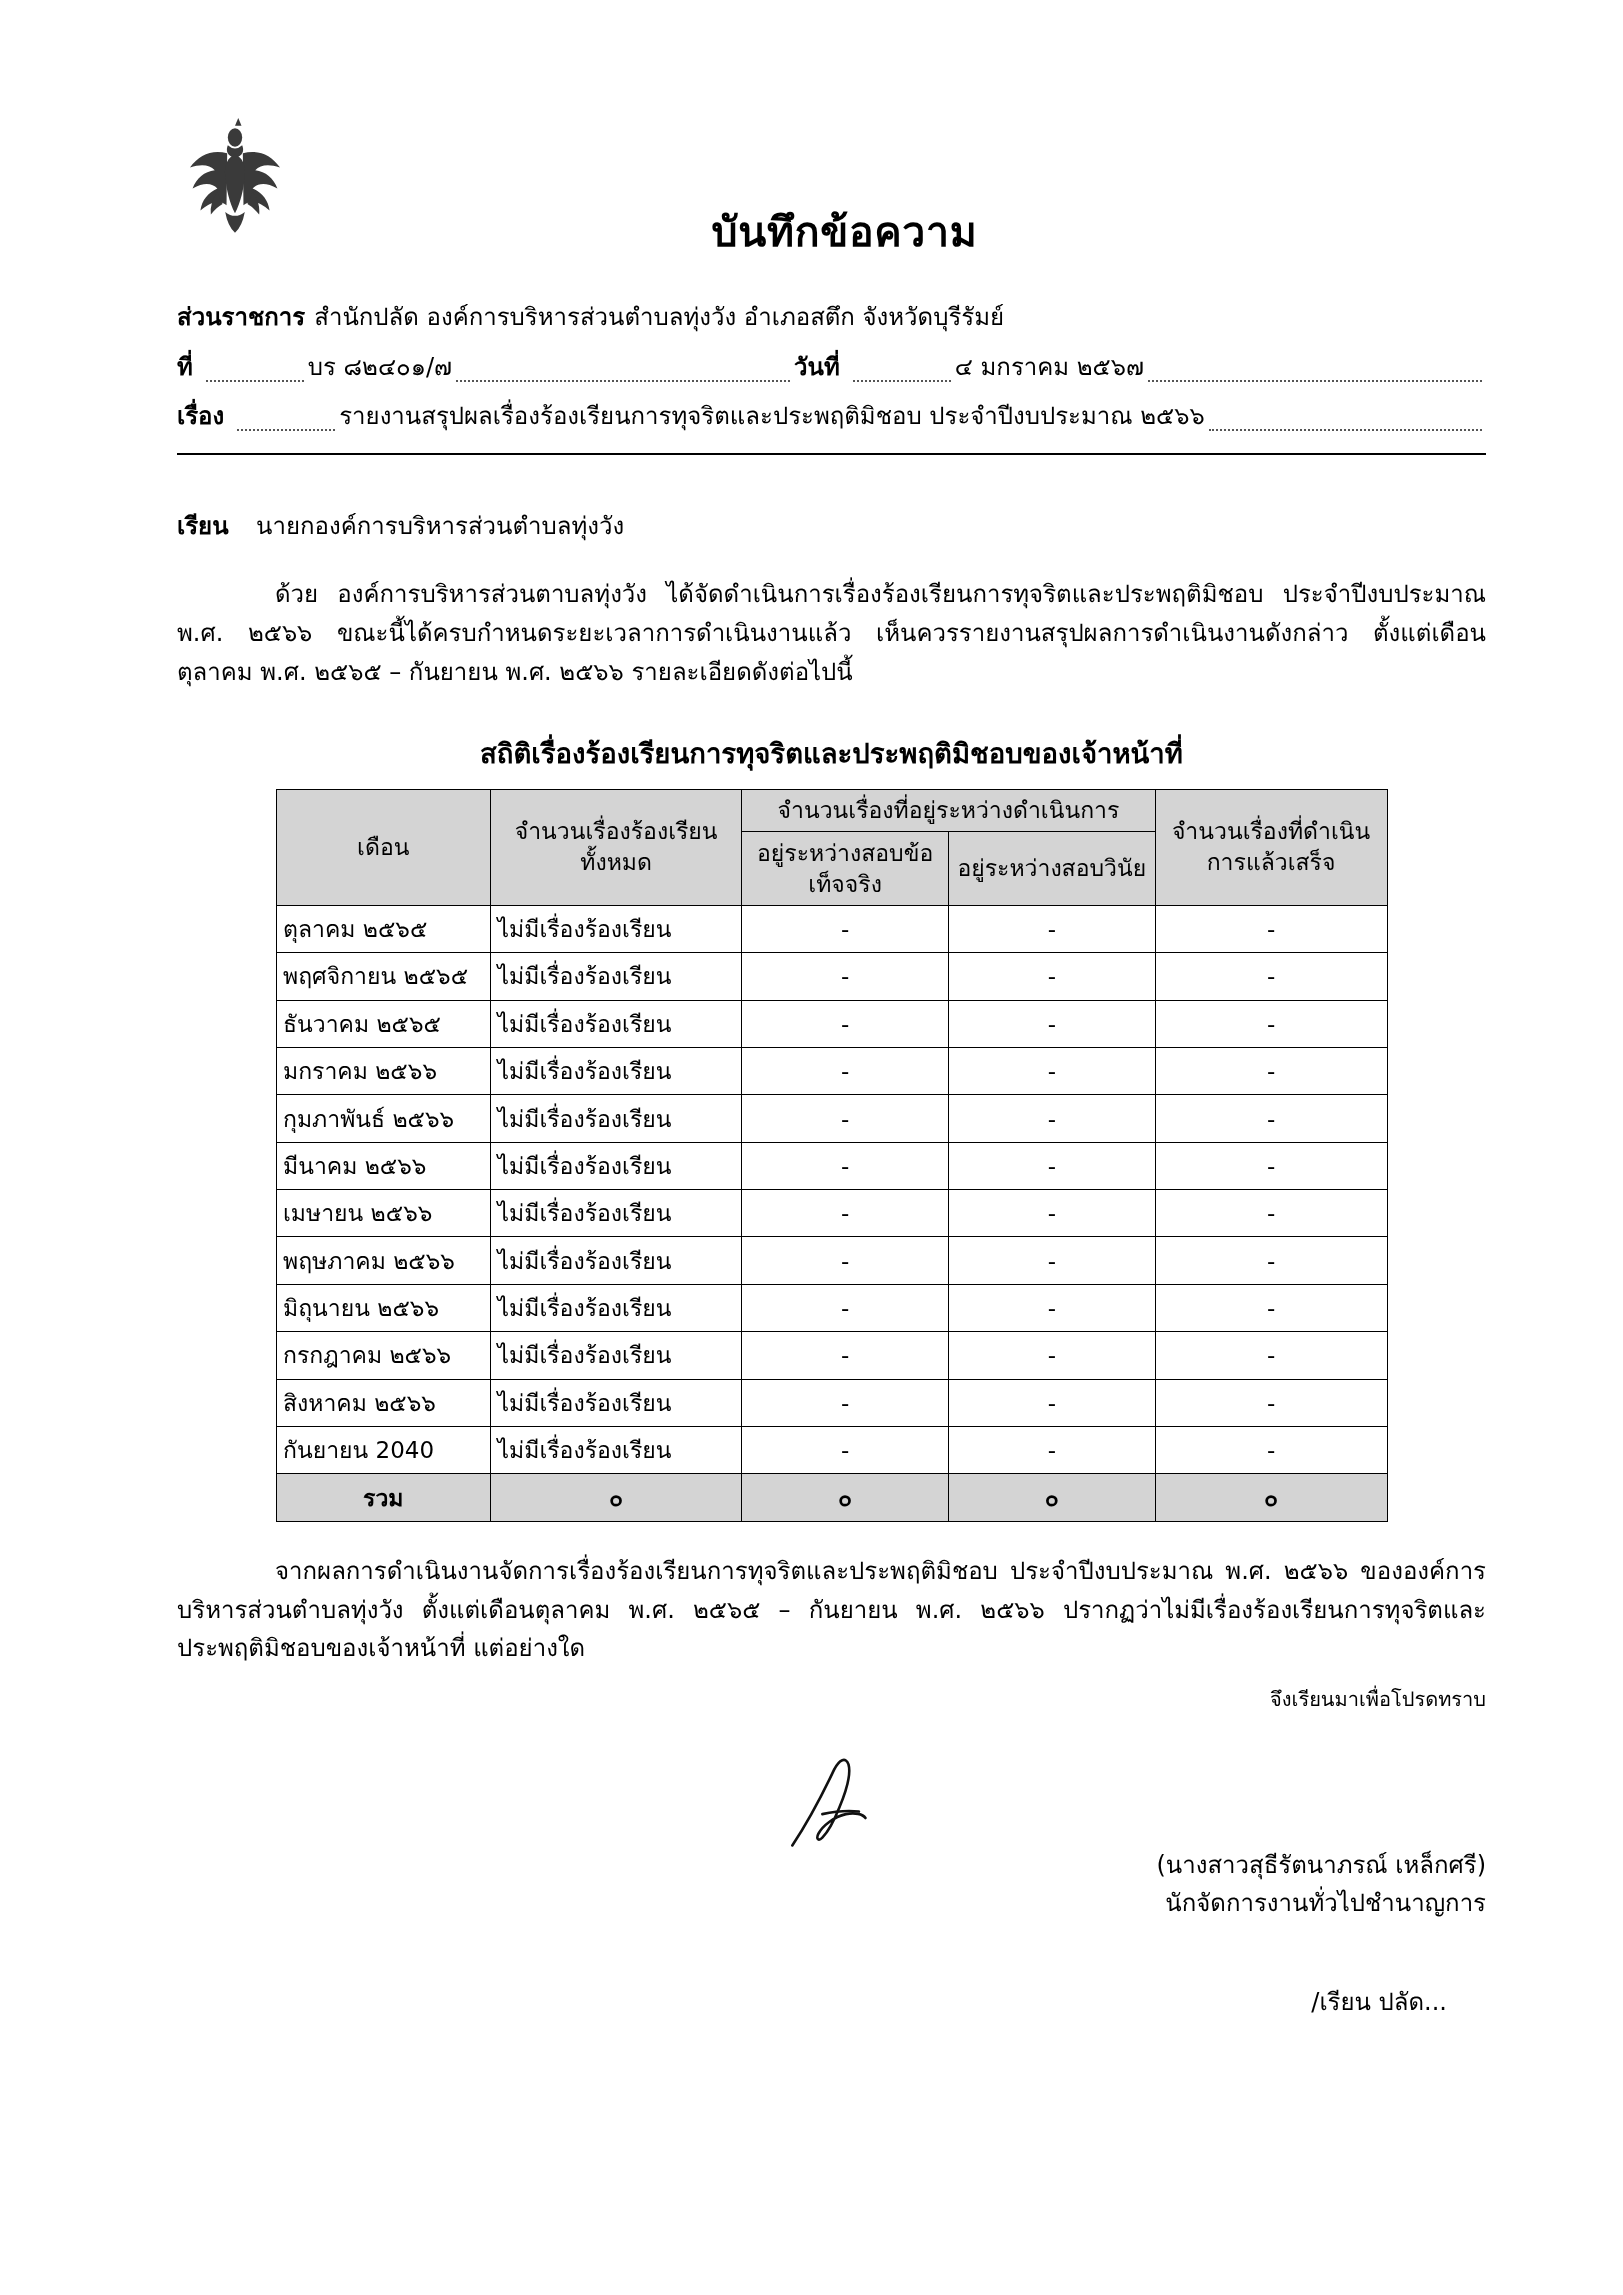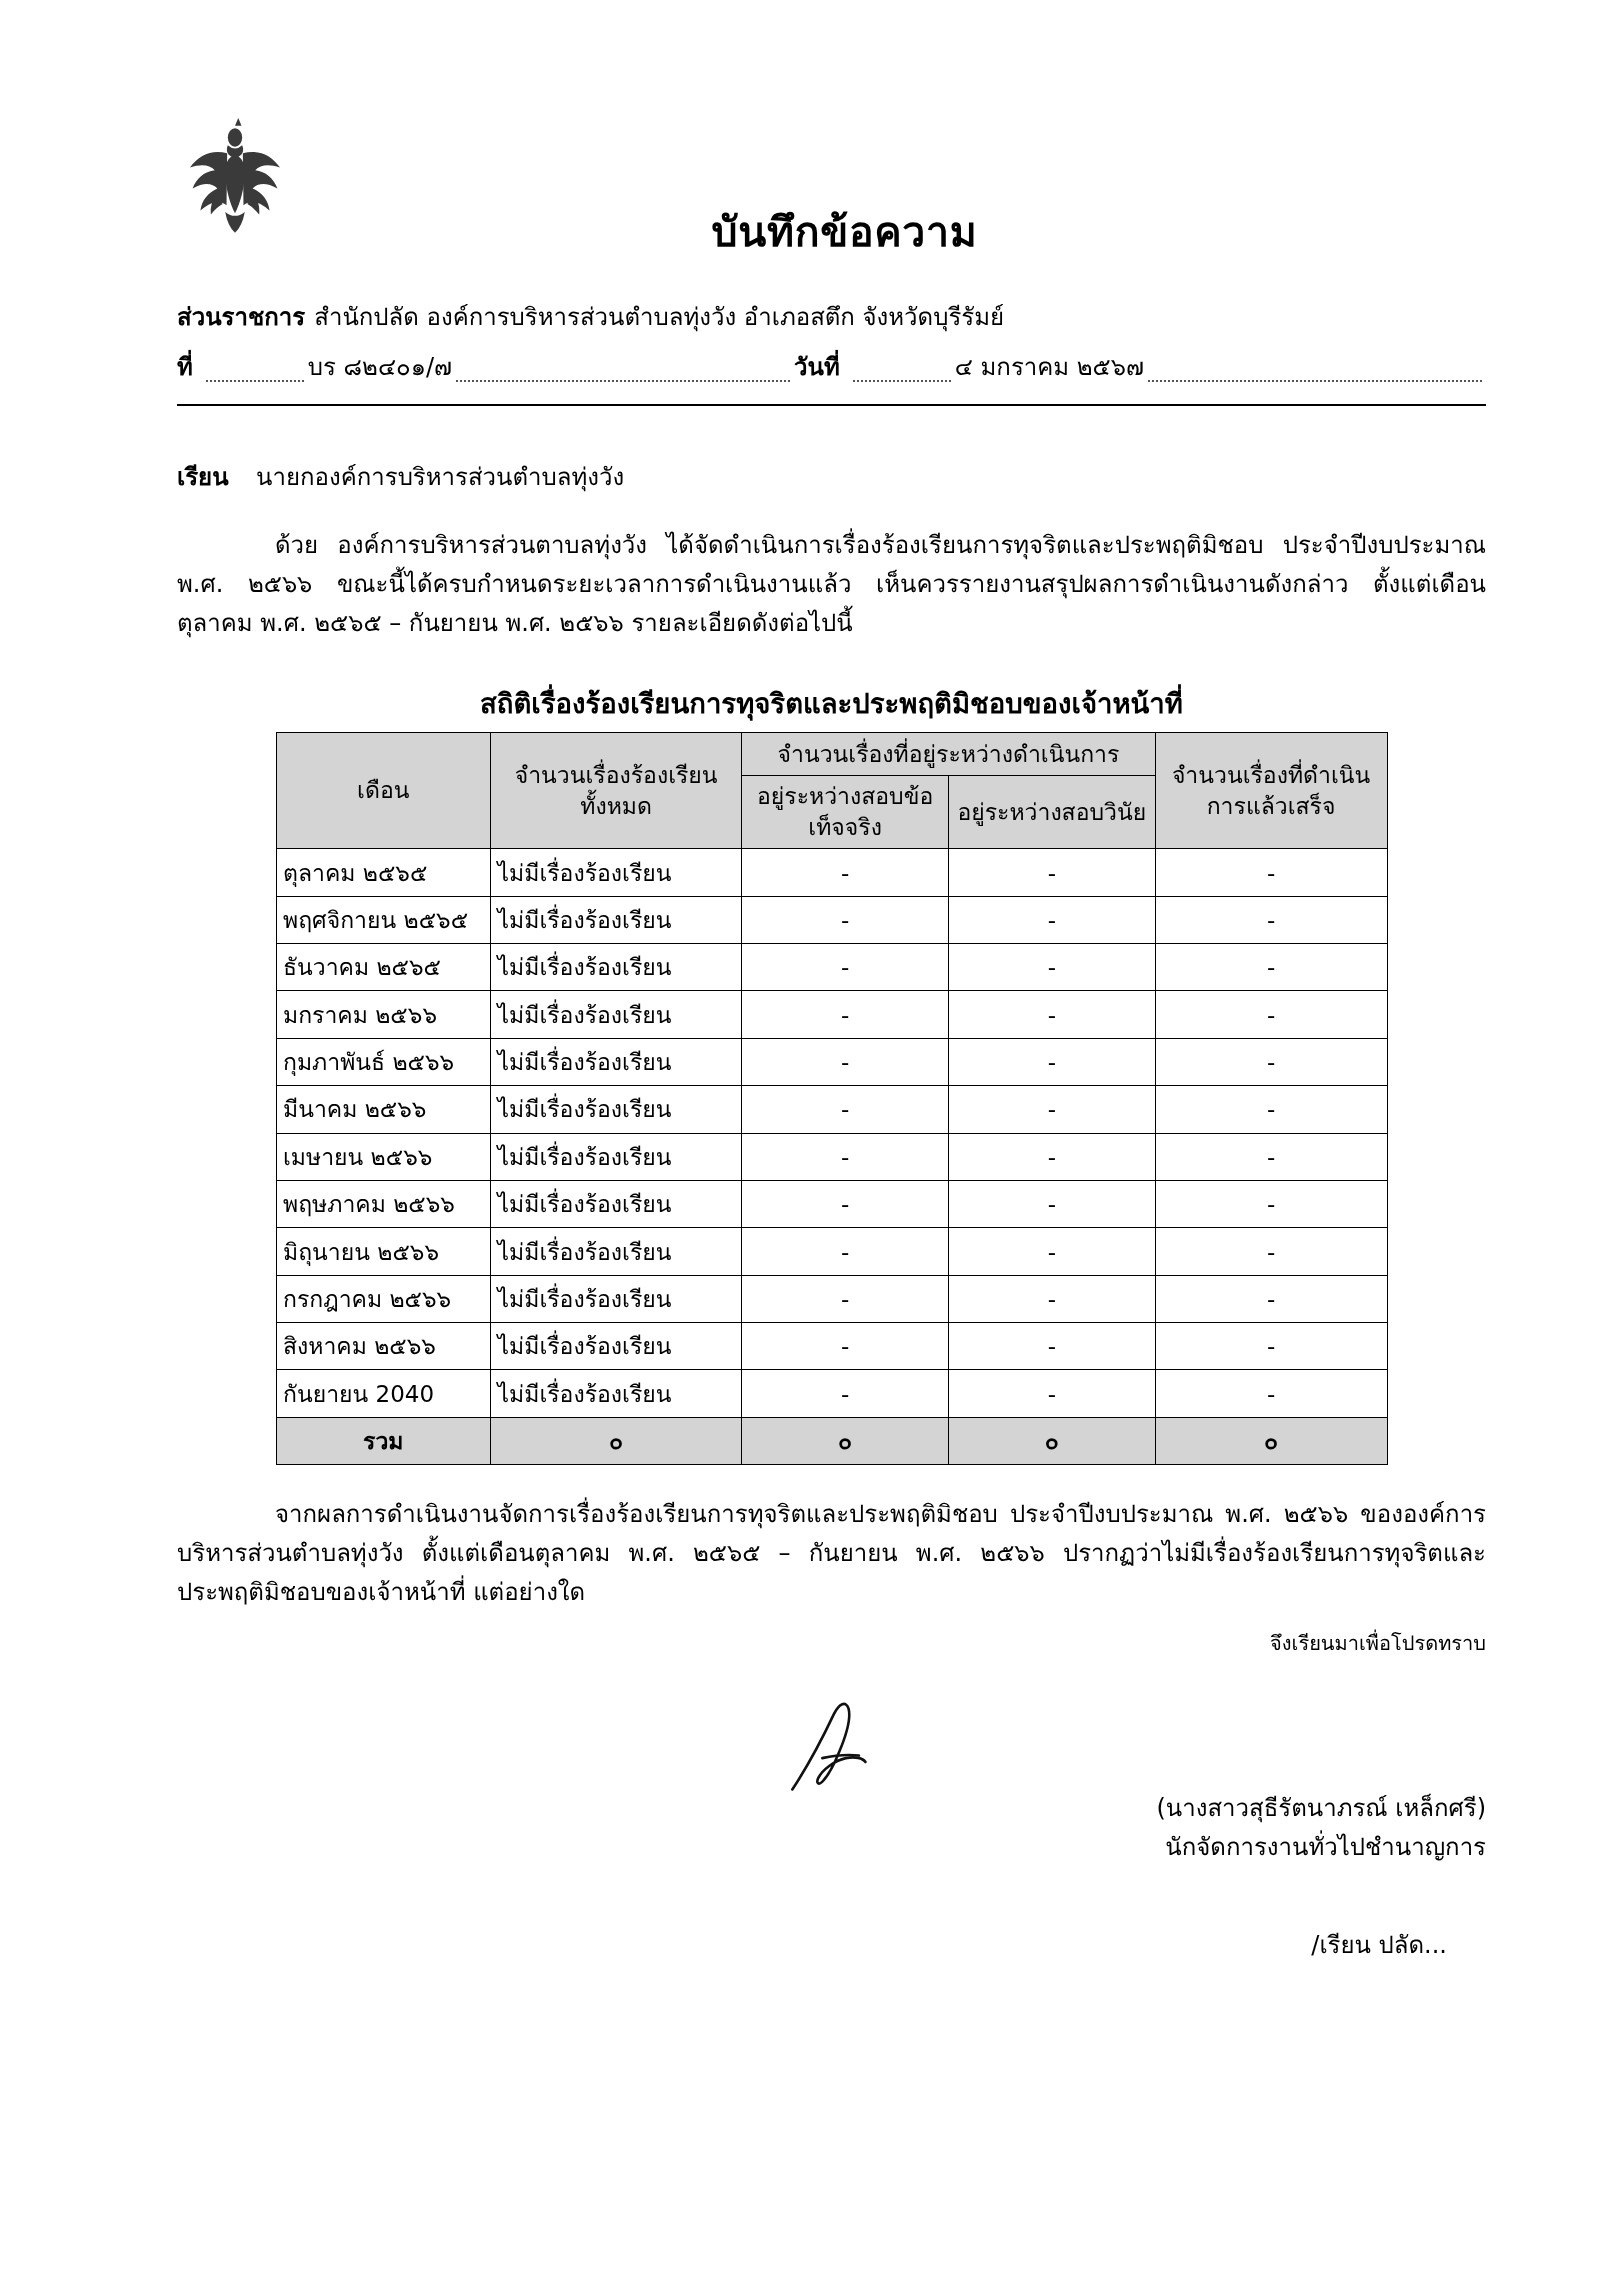--- a/index.html
+++ b/index.html
@@ -102,21 +102,21 @@
     line-height: 1.62;
     margin: 30px 0 0 0;
     text-indent: 98px;
     text-align: justify;
   }
 
   .table-title {
     text-align: center;
     font-size: 27.5px;
     font-weight: bold;
-    margin: 39px 0 7px 0;
+    margin: 39px 0 14px 0;
   }
 
   
   table.stats {
     border-collapse: collapse;
     width: 1112px;
     margin: 0 auto;
     font-size: 23px;
   }
   table.stats th, table.stats td {
@@ -203,20 +203,28 @@
         <span class="dotfill"></span>
       </span>
       <span class="field-label">วันที่</span>
       <span class="seg">
         <span class="dotfill short"></span>
         <span class="field-val">๔  มกราคม  ๒๕๖๗</span>
         <span class="dotfill"></span>
       </span>
     </div>
 
+    <div class="field-row">
+      <span class="field-label">เรื่อง</span>
+      <span class="seg">
+        <span class="dotfill short"></span>
+        <span class="field-val">รายงานสรุปผลเรื่องร้องเรียนการทุจริตและประพฤติมิชอบ ประจำปีงบประมาณ ๒๕๖๖</span>
+        <span class="dotfill"></span>
+      </span>
+    </div>
 
     <hr class="hr-main">
   </div>
 
   <div class="to-row">
     <span class="to-label">เรียน</span>
     <span>นายกองค์การบริหารส่วนตำบลทุ่งวัง</span>
   </div>
 
   <p class="body">ด้วย องค์การบริหารส่วนตาบลทุ่งวัง  ได้จัดดำเนินการเรื่องร้องเรียนการทุจริตและประพฤติมิชอบ ประจำปีงบประมาณ พ.ศ. ๒๕๖๖ ขณะนี้ได้ครบกำหนดระยะเวลาการดำเนินงานแล้ว เห็นควรรายงานสรุปผลการดำเนินงานดังกล่าว ตั้งแต่เดือนตุลาคม พ.ศ. ๒๕๖๕ – กันยายน พ.ศ. ๒๕๖๖ รายละเอียดดังต่อไปนี้</p>

